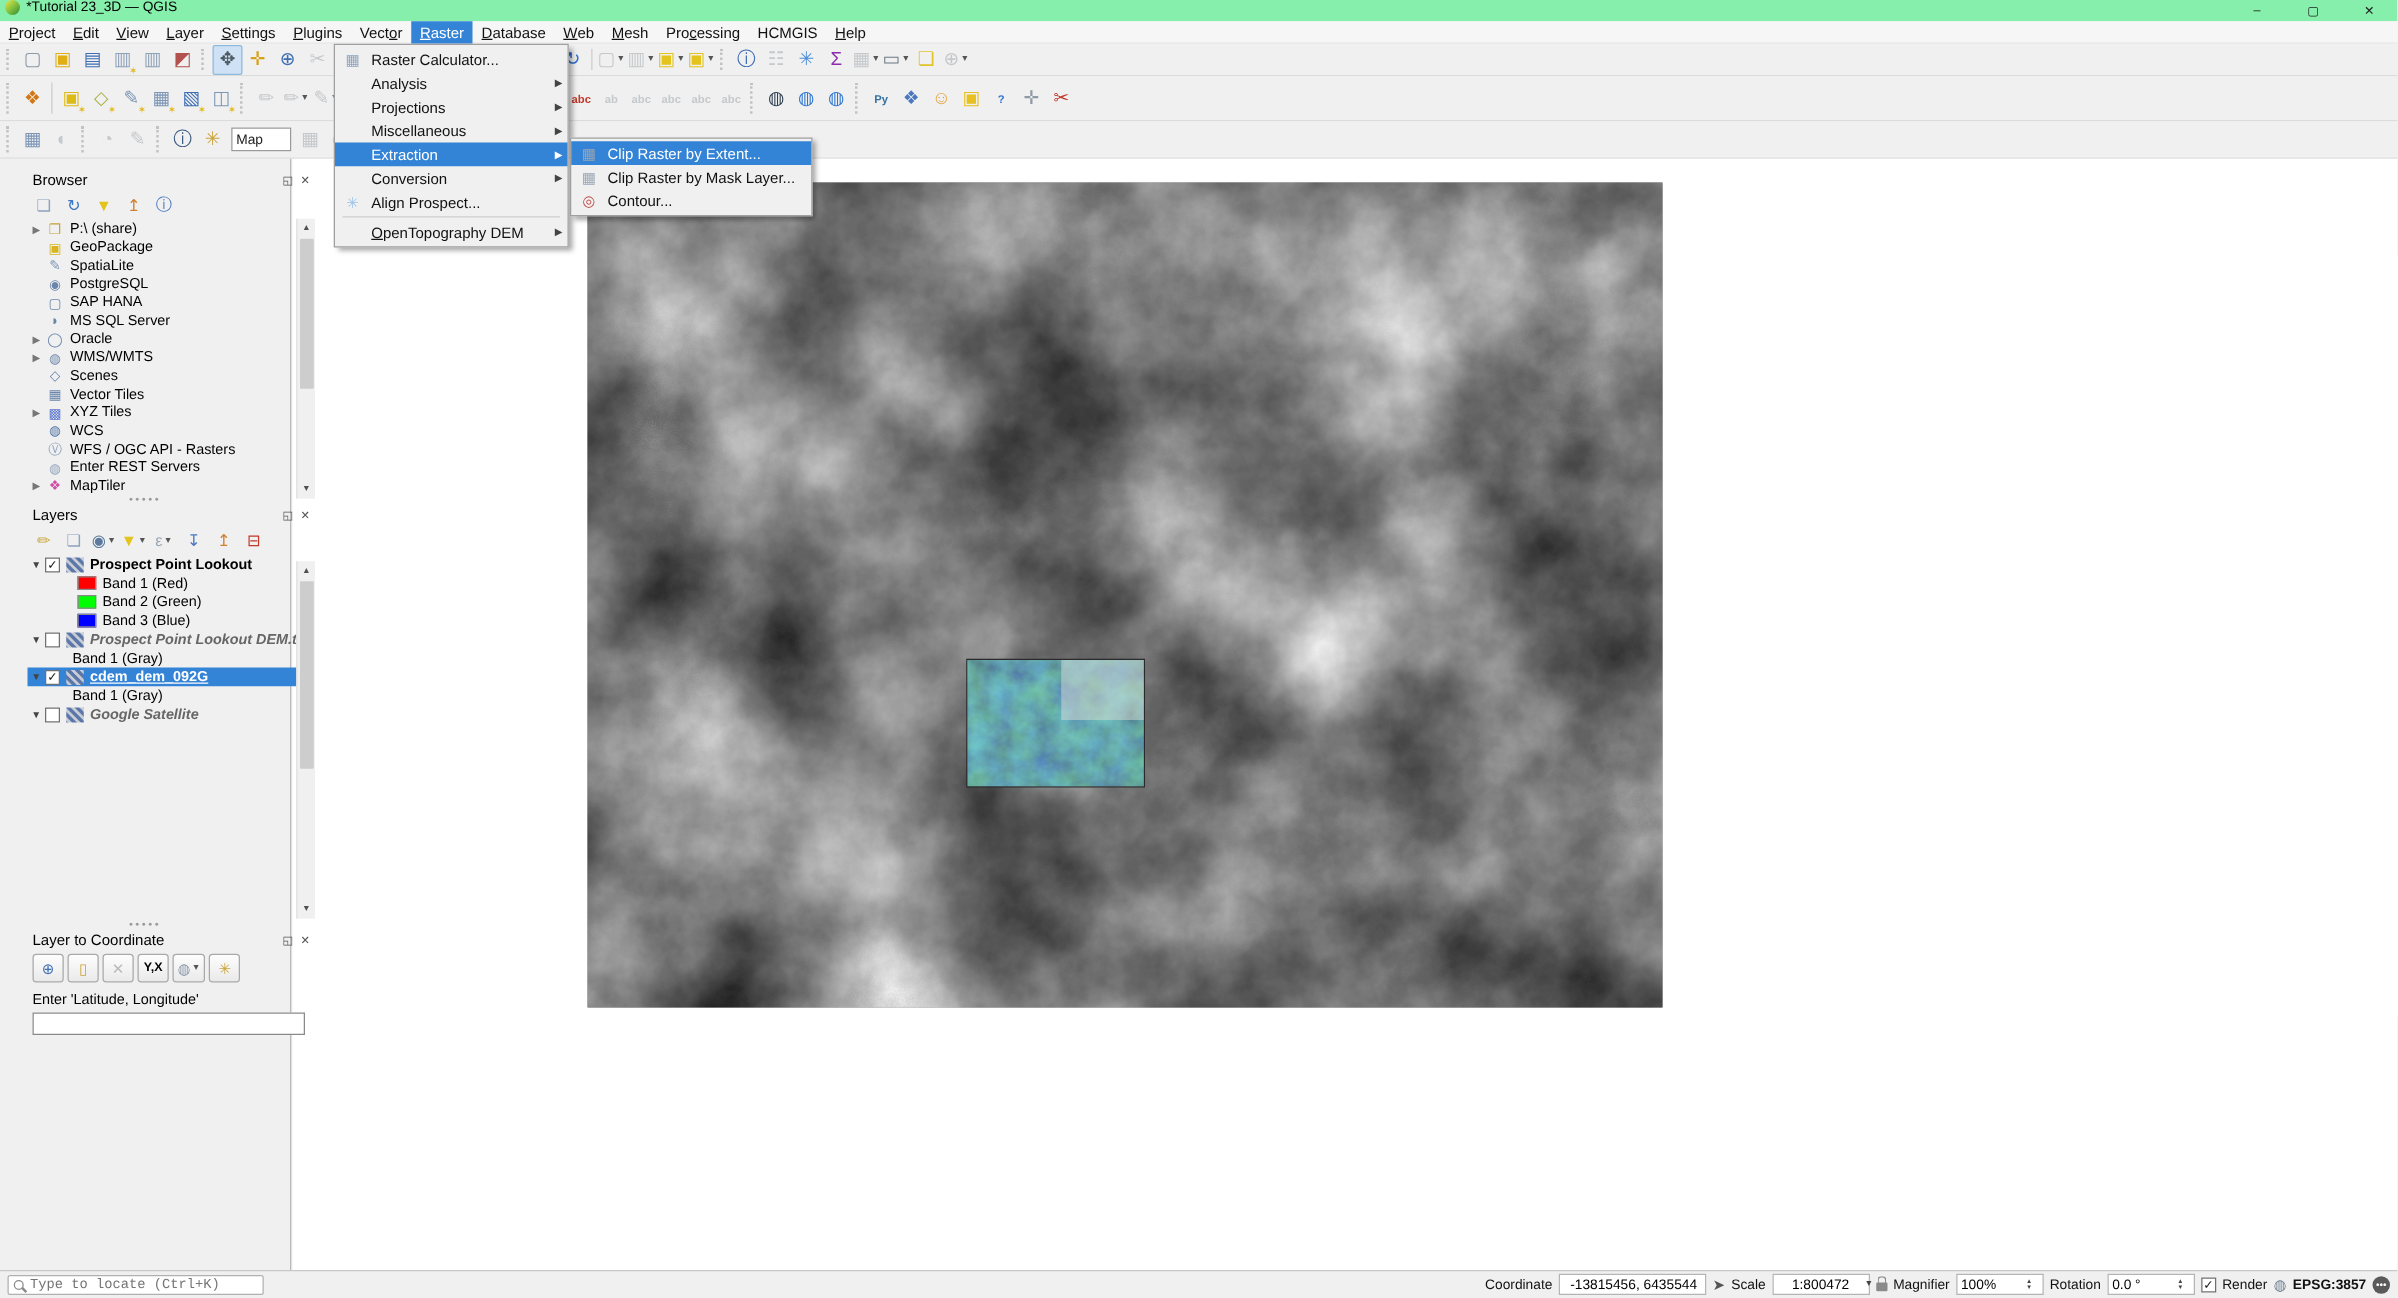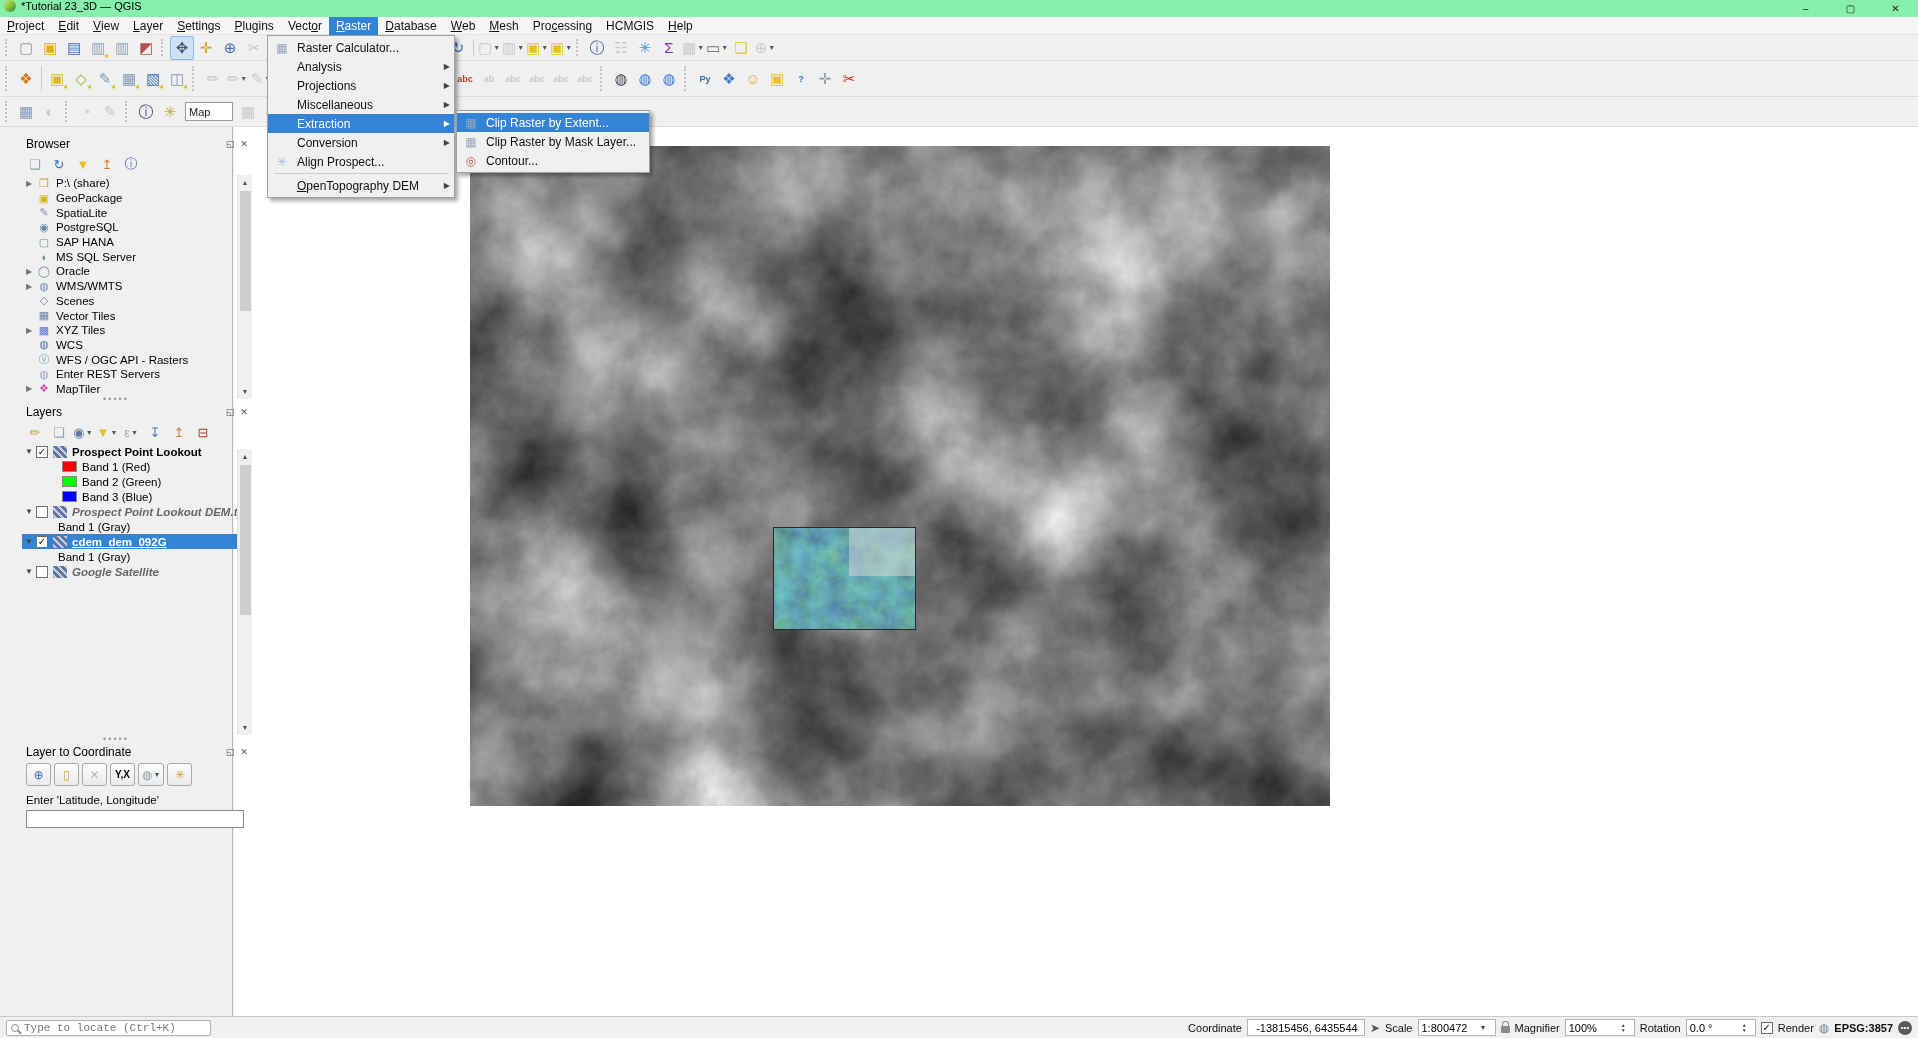--- a/index.html
+++ b/index.html
@@ -734,21 +734,21 @@
       <input placeholder="Type to locate (Ctrl+K)" style="">
     </div>
     <div class="sb-right">
       <span>Coordinate</span>
       <div class="sb-box" style="width:118px;">
         <input style="width: 112px; text-align: center;" value="-13815456, 6435544">
       </div>
       <span style="font-size:12px; color:#555;">➤</span>
       <span>Scale</span>
       <div class="sb-box" style="width:78px;">
-        <input style="width: 58px;" value="1:800472">
+        <input style="width: 58px; margin-left: 12px;" value="1:800472">
         <span style="font-size:7px; color:#444;">▼</span>
       </div>
       <span class="lock-icon"></span>
       <span>Magnifier</span>
       <div class="sb-box" style="width:70px;">
         <input style="width: 50px;" value="100%">
         <span class="spin">
             <span>▲</span>
             <span>▼</span>
           </span>

